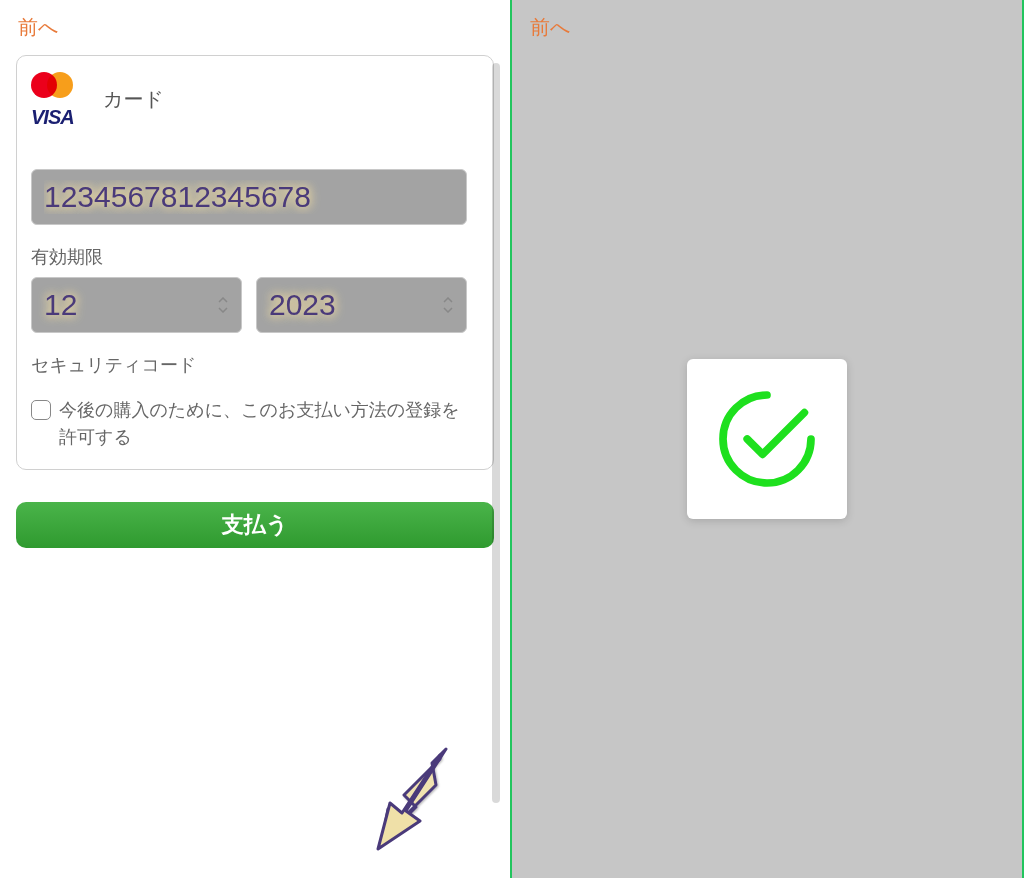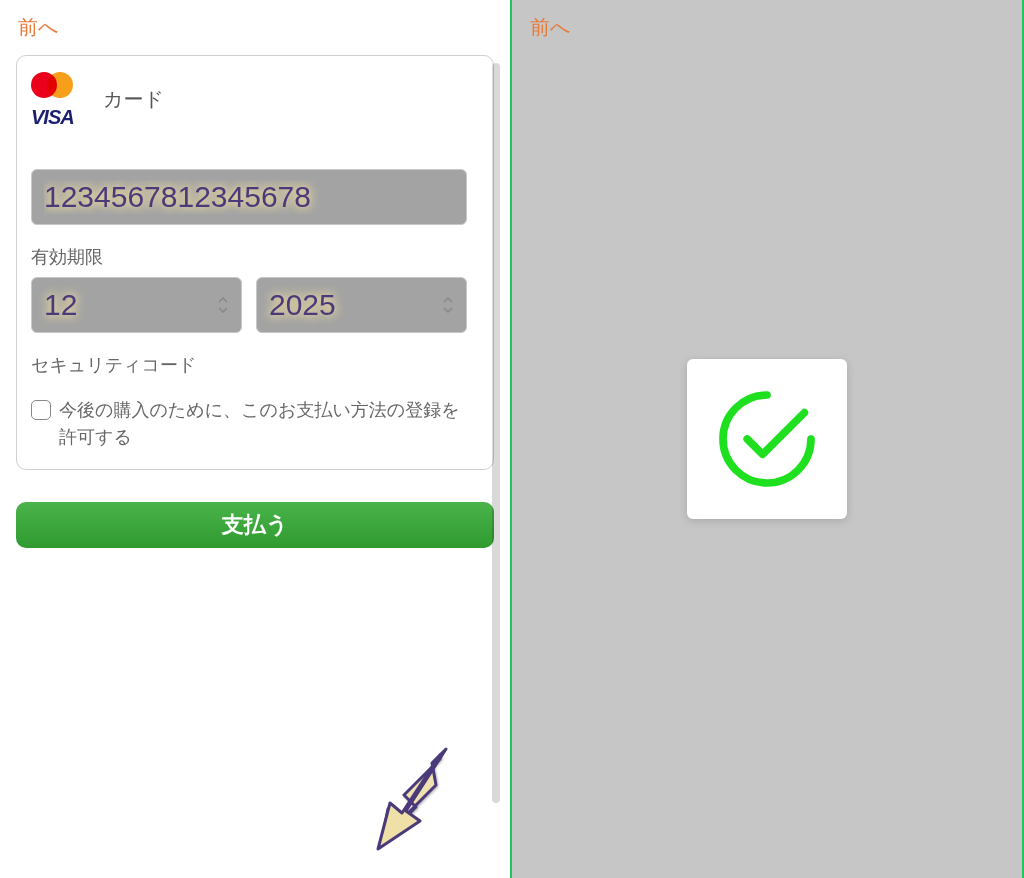--- a/index.html
+++ b/index.html
@@ -258,21 +258,21 @@
           <div class="expiry-row">
             <div class="select-wrap">
               <div class="select-box">12</div>
               <div class="spinner-icon">
                 <svg viewBox="0 0 10 16" width="10" height="16">
                     <path d="M1 5 L5 1 L9 5 M1 11 L5 15 L9 11" stroke="#888" stroke-width="1.5" fill="none"></path>
                   </svg>
               </div>
             </div>
             <div class="select-wrap">
-              <div class="select-box">2025</div>
+              <div class="select-box">2023</div>
               <div class="spinner-icon">
                 <svg viewBox="0 0 10 16" width="10" height="16">
                     <path d="M1 5 L5 1 L9 5 M1 11 L5 15 L9 11" stroke="#888" stroke-width="1.5" fill="none"></path>
                   </svg>
               </div>
             </div>
           </div>
         </div>
 
         <div class="field-group">

